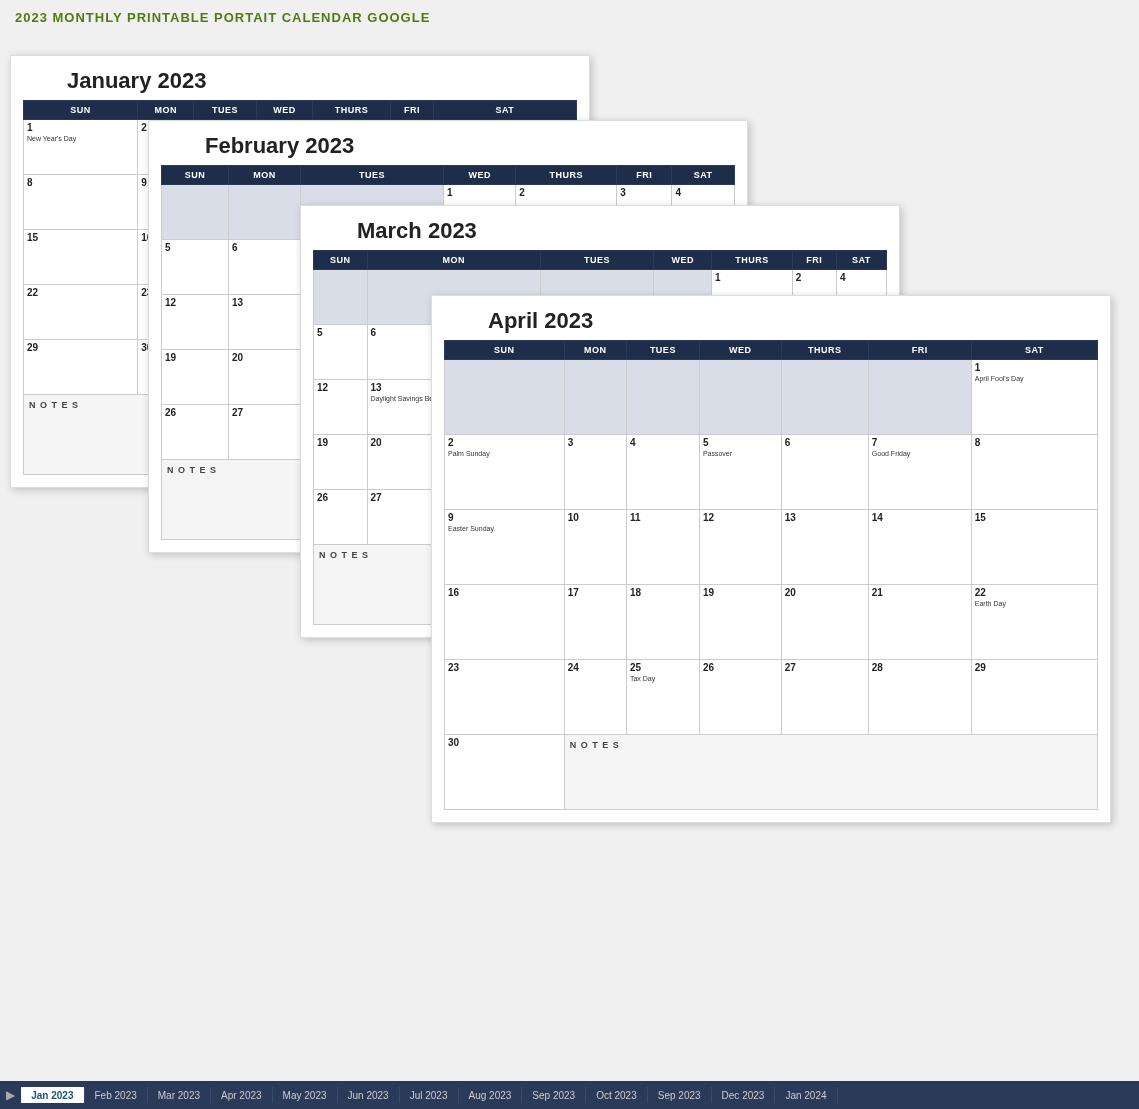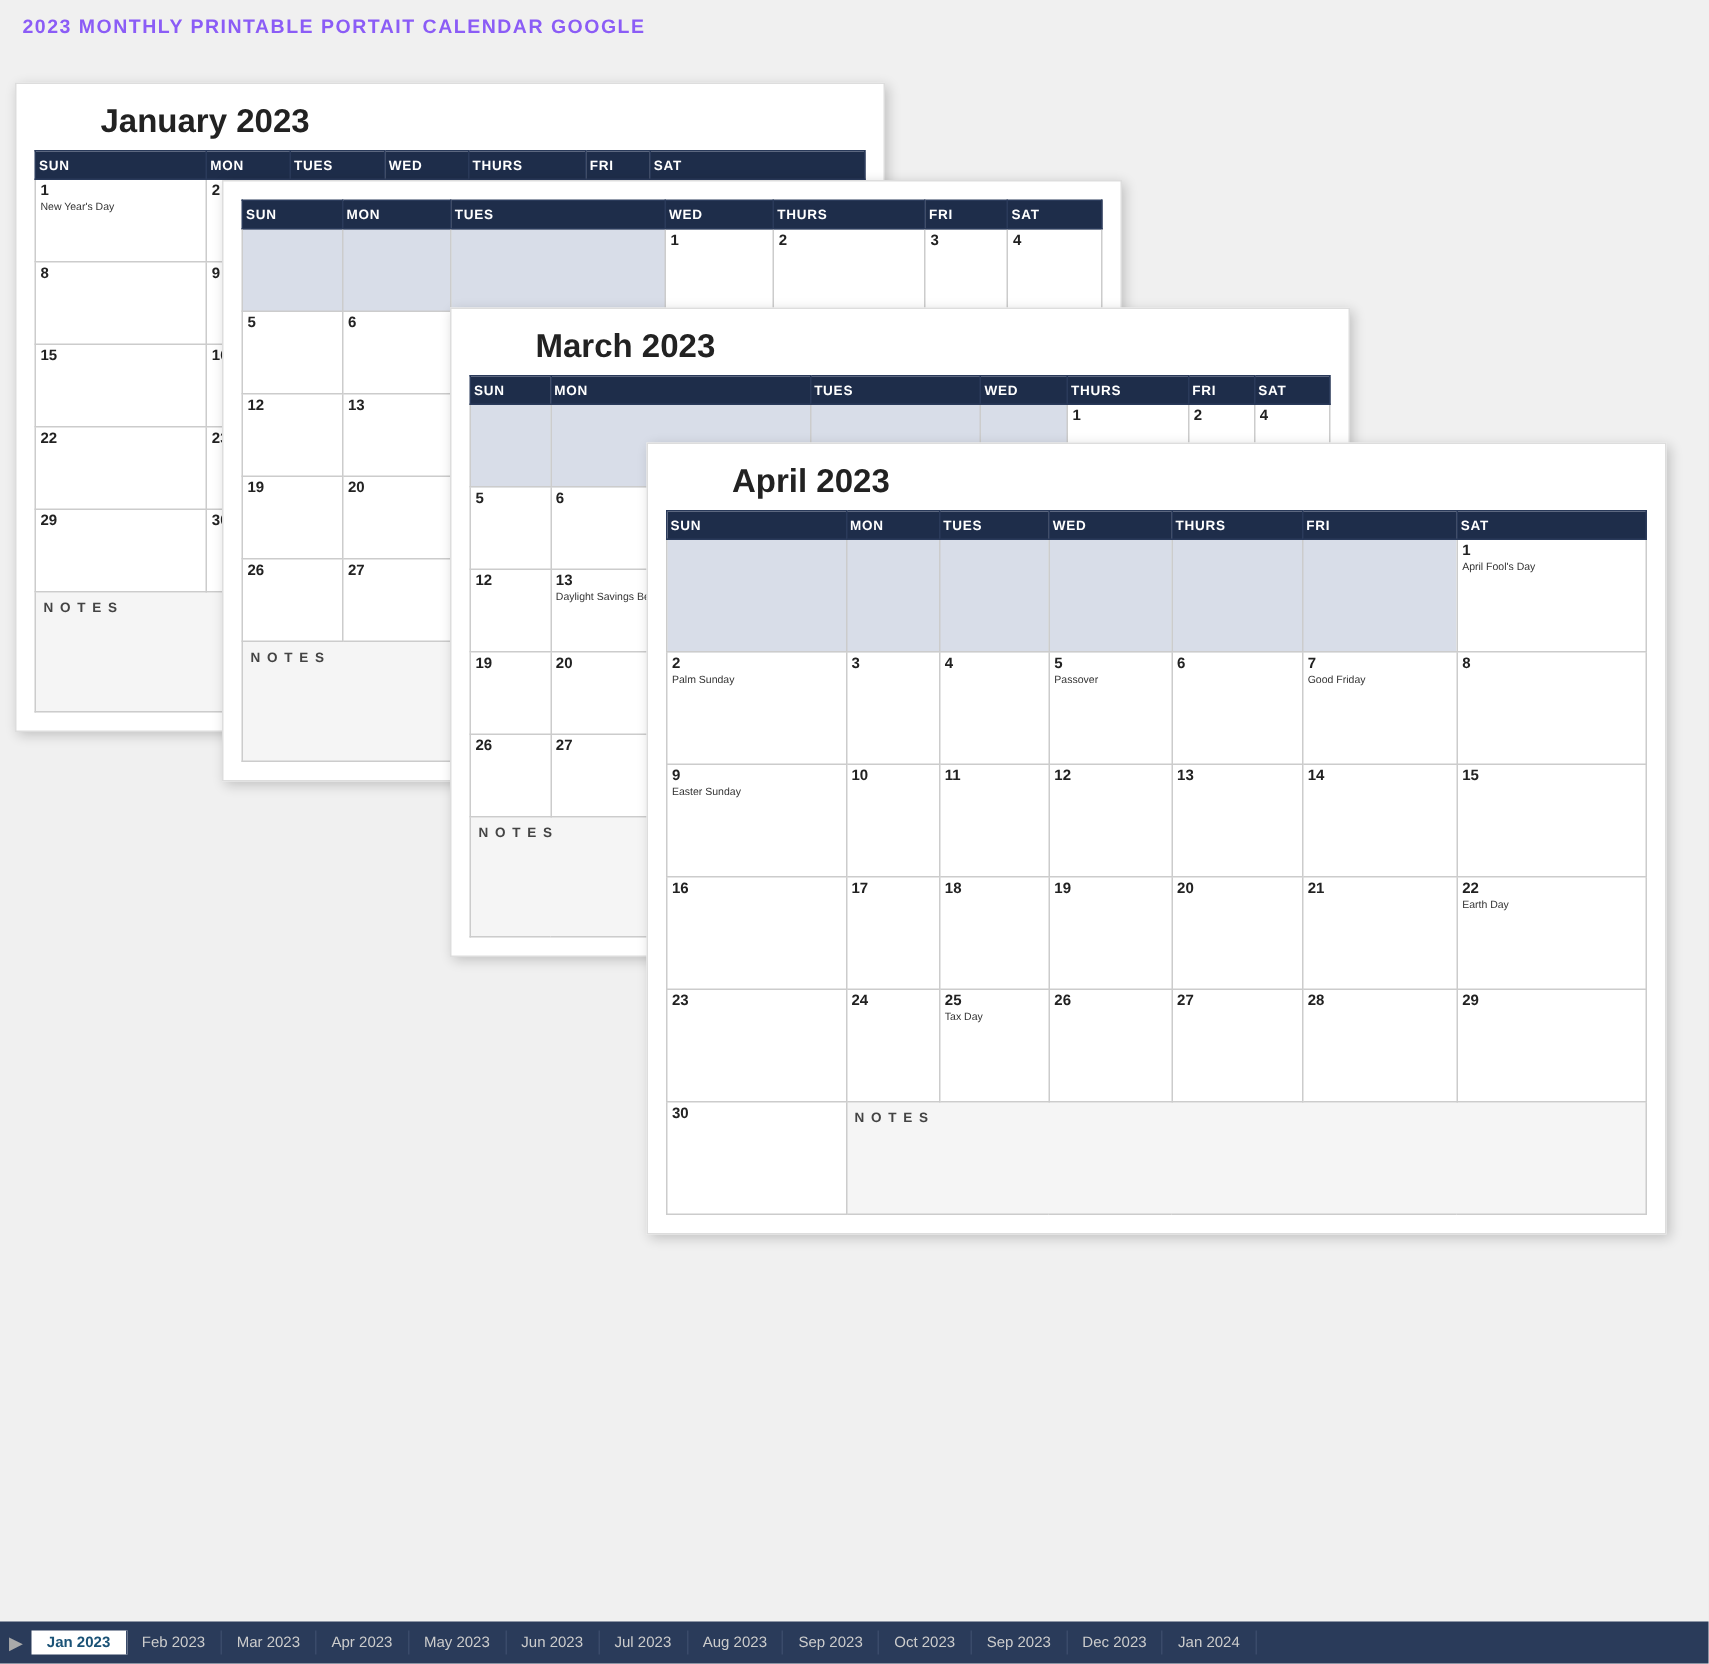--- a/index.html
+++ b/index.html
@@ -15,21 +15,21 @@
       width: 1139px;
       min-height: 1109px;
       background: #f0f0f0;
       position: relative;
       padding: 10px 15px 0 15px;
     }
 
     .page-title {
       font-size: 13px;
       font-weight: bold;
-      color: #8b5cf6;
+      color: #4d7c0f;
       letter-spacing: 1px;
       margin-bottom: 10px;
     }
 
     
     .cal-card {
       position: absolute;
       background: white;
       box-shadow: 2px 2px 8px rgba(0,0,0,0.2);
       padding: 12px;
@@ -47,21 +47,21 @@
     .cal-grid {
       width: 100%;
       border-collapse: collapse;
     }
 
     .cal-grid th {
       background: #1e2d4a;
       color: white;
       font-size: 9px;
       font-weight: bold;
-      text-align: left;
+      text-align: center;
       padding: 4px 2px;
       border: 1px solid #2a3a5a;
       letter-spacing: 0.5px;
     }
 
     .cal-grid td {
       border: 1px solid #ccc;
       vertical-align: top;
       font-size: 9px;
       padding: 2px 3px;
@@ -236,20 +236,21 @@
           <td></td>
         </tr>
         <tr class="notes-row">
           <td colspan="7">N O T E S</td>
         </tr>
       </tbody>
     </table>
   </div>
 
   <div class="cal-card" id="feb-card">
+    <div class="cal-title">February 2023</div>
     <table class="cal-grid">
       <thead>
         <tr>
           <th>SUN</th>
           <th>MON</th>
           <th>TUES</th>
           <th>WED</th>
           <th>THURS</th>
           <th>FRI</th>
           <th>SAT</th>

